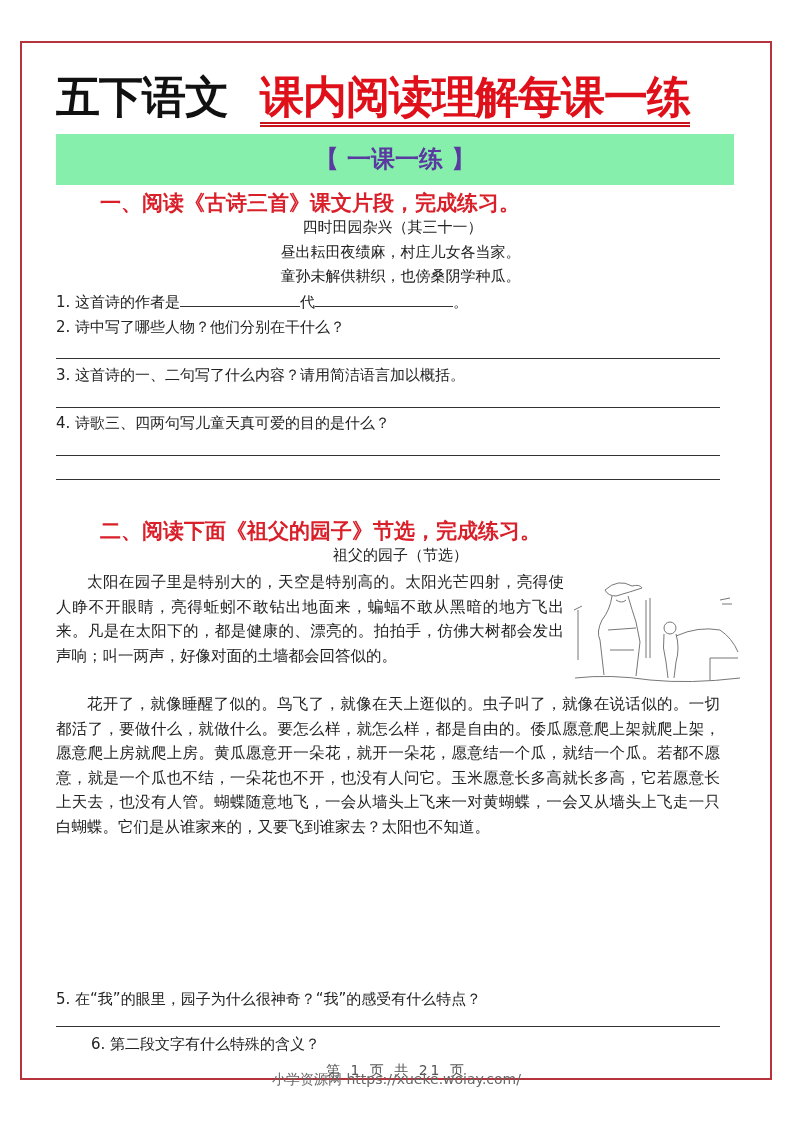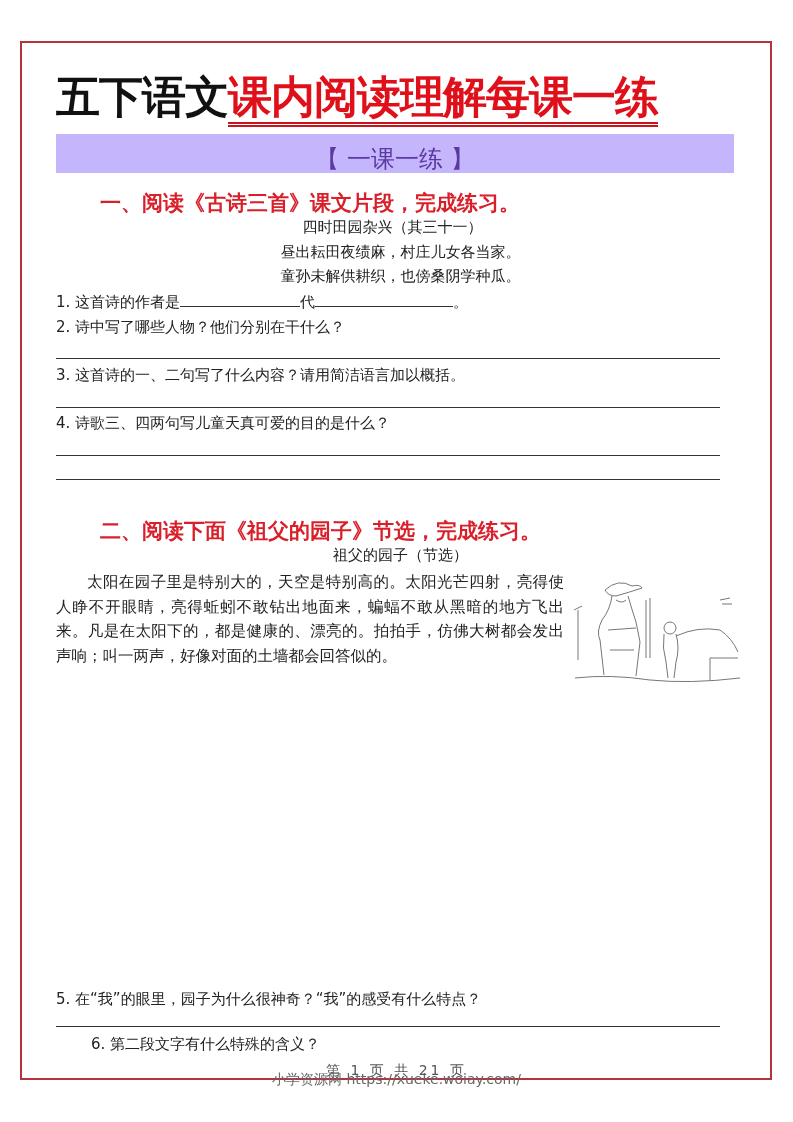--- a/index.html
+++ b/index.html
@@ -16,26 +16,27 @@
     .title {
       position: absolute; left: 56px; top: 66px; height: 62px;
       font-size: 44px; font-weight: bold; letter-spacing: -1px; white-space: nowrap;
       line-height: 62px;
     }
     .title .black { color: #111; }
     .title .red {
       color: #e0101a;
       border-bottom: 5px double #c8141c;
       padding-bottom: 0px;
+      margin-left: 32px;
     }
     .band {
-      position: absolute; left: 56px; top: 134px; width: 678px; height: 39px;
-      background: #c4b5fd;
+      position: absolute; left: 56px; top: 134px; width: 678px; height: 51px;
+      background: #86efac;
       text-align: center; line-height: 51px;
-      font-size: 24px; font-weight: normal; color: #5a3aa0;
+      font-size: 24px; font-weight: bold; color: #5a3aa0;
     }
     .h-sec {
       position: absolute; left: 56px; font-size: 21px; font-weight: bold; color: #d9202a;
       white-space: nowrap;
       margin-left: 44px;
     }
     .poem-line {
       position: absolute; width: 100%; left: 0; text-align: center;
       font-size: 15px; color: #222; white-space: nowrap;
     }
@@ -131,20 +132,21 @@
     <path d="M106 66 Q128 56 150 60 Q162 68 168 82"></path>
 
     <path d="M5 108 Q40 104 80 110 Q120 114 170 108"></path>
     <path d="M8 90 L8 40 M4 40 L12 36"></path>
     <path d="M140 88 L168 88 M140 88 L140 110"></path>
     <path d="M150 30 L160 28 M152 34 L162 34"></path>
   </g>
 </svg>
 
 <div class="para" style="top:692px; width:664px;">
+  <p class="indent">花开了，就像睡醒了似的。鸟飞了，就像在天上逛似的。虫子叫了，就像在说话似的。一切都活了，要做什么，就做什么。要怎么样，就怎么样，都是自由的。倭瓜愿意爬上架就爬上架，愿意爬上房就爬上房。黄瓜愿意开一朵花，就开一朵花，愿意结一个瓜，就结一个瓜。若都不愿意，就是一个瓜也不结，一朵花也不开，也没有人问它。玉米愿意长多高就长多高，它若愿意长上天去，也没有人管。蝴蝶随意地飞，一会从墙头上飞来一对黄蝴蝶，一会又从墙头上飞走一只白蝴蝶。它们是从谁家来的，又要飞到谁家去？太阳也不知道。</p>
 </div>
 
 <div class="q" style="top:990px;">
   <span>5.</span>
   <span>在“我”的眼里，园子为什么很神奇？“我”的感受有什么特点？</span>
 </div>
 <div class="answer-line" style="top:1026px;"></div>
 
 <div class="q" style="top:1035px;margin-left:35px;">
   <span>6.</span>

